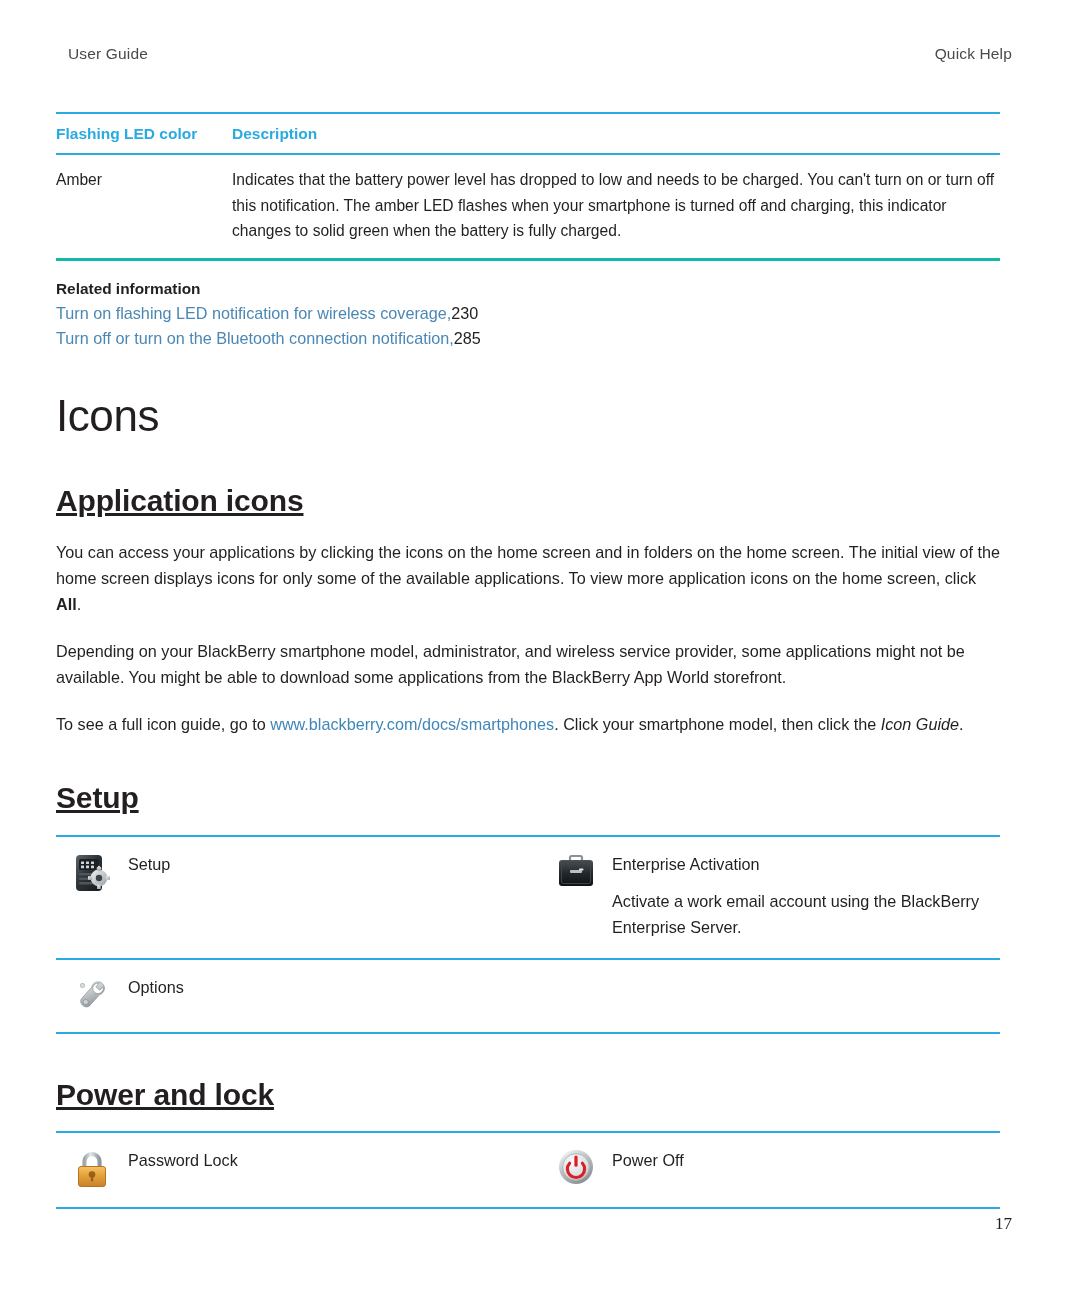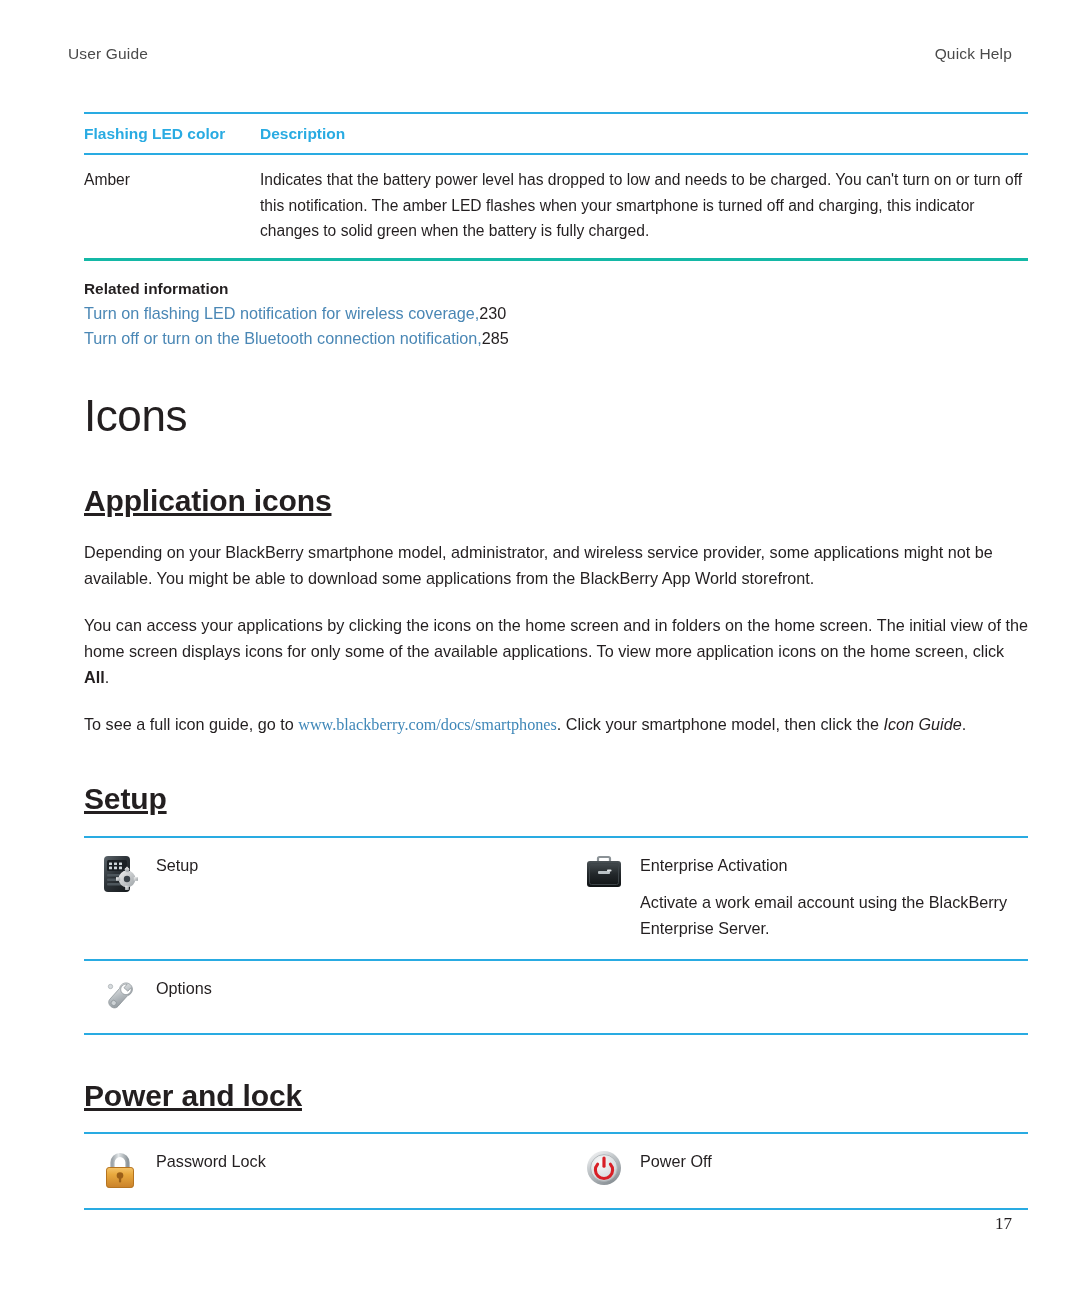--- a/index.html
+++ b/index.html
@@ -35,21 +35,21 @@
     align-items: baseline;
     font-size: 15.5px;
     color: #4a4a4a;
     letter-spacing: 0.01em;
   }
 
   
   .content {
     position: absolute;
     top: 112px;
-    left: 84px;
+    left: 56px;
     width: 944px;
   }
 
   
   .led-table {
     width: 100%;
     border-collapse: collapse;
   }
   .led-table thead th {
     text-align: left;
@@ -119,21 +119,20 @@
     font-size: 16.2px;
     line-height: 26px;
     color: #231f20;
     margin: 21px 0 0 0;
   }
   p.body b { font-weight: bold; }
   p.body i { font-style: italic; }
   a.inline-link {
     color: #3f87b8;
     text-decoration: none;
-    font-family: Liberation Serif, serif;
   }
 
   
   .icon-table {
     width: 100%;
     border-collapse: collapse;
     margin-top: 19px;
     table-layout: fixed;
   }
   .icon-table tr { }
@@ -225,23 +224,23 @@
       </div>
       <div class="related-link-row">
         <a class="related-link" href="#">Turn off or turn on the Bluetooth connection notification,</a><span class="related-page">285</span>
       </div>
     </div>
 
     <h1 class="chapter">Icons</h1>
 
     <h2 class="section">Application icons</h2>
 
+    <p class="body"><span>You can access your applications by clicking the icons on the home screen and in folders on the home screen. The initial view of the home screen displays icons for only some of the available applications. To view more application icons on the home screen, click </span><b>All</b><span>.</span></p>
+
     <p class="body">Depending on your BlackBerry smartphone model, administrator, and wireless service provider, some applications might not be available. You might be able to download some applications from the BlackBerry App World storefront.</p>
-
-    <p class="body"><span>You can access your applications by clicking the icons on the home screen and in folders on the home screen. The initial view of the home screen displays icons for only some of the available applications. To view more application icons on the home screen, click </span><b>All</b><span>.</span></p>
 
     <p class="body"><span>To see a full icon guide, go to </span><a class="inline-link" href="#">www.blackberry.com/docs/smartphones</a><span>. Click your smartphone model, then click the </span><i>Icon Guide</i><span>.</span></p>
 
     <h2 class="section">Setup</h2>
 
     <table class="icon-table">
       <tbody>
           <tr>
         <td class="col-left">
           <div class="cellpair">

